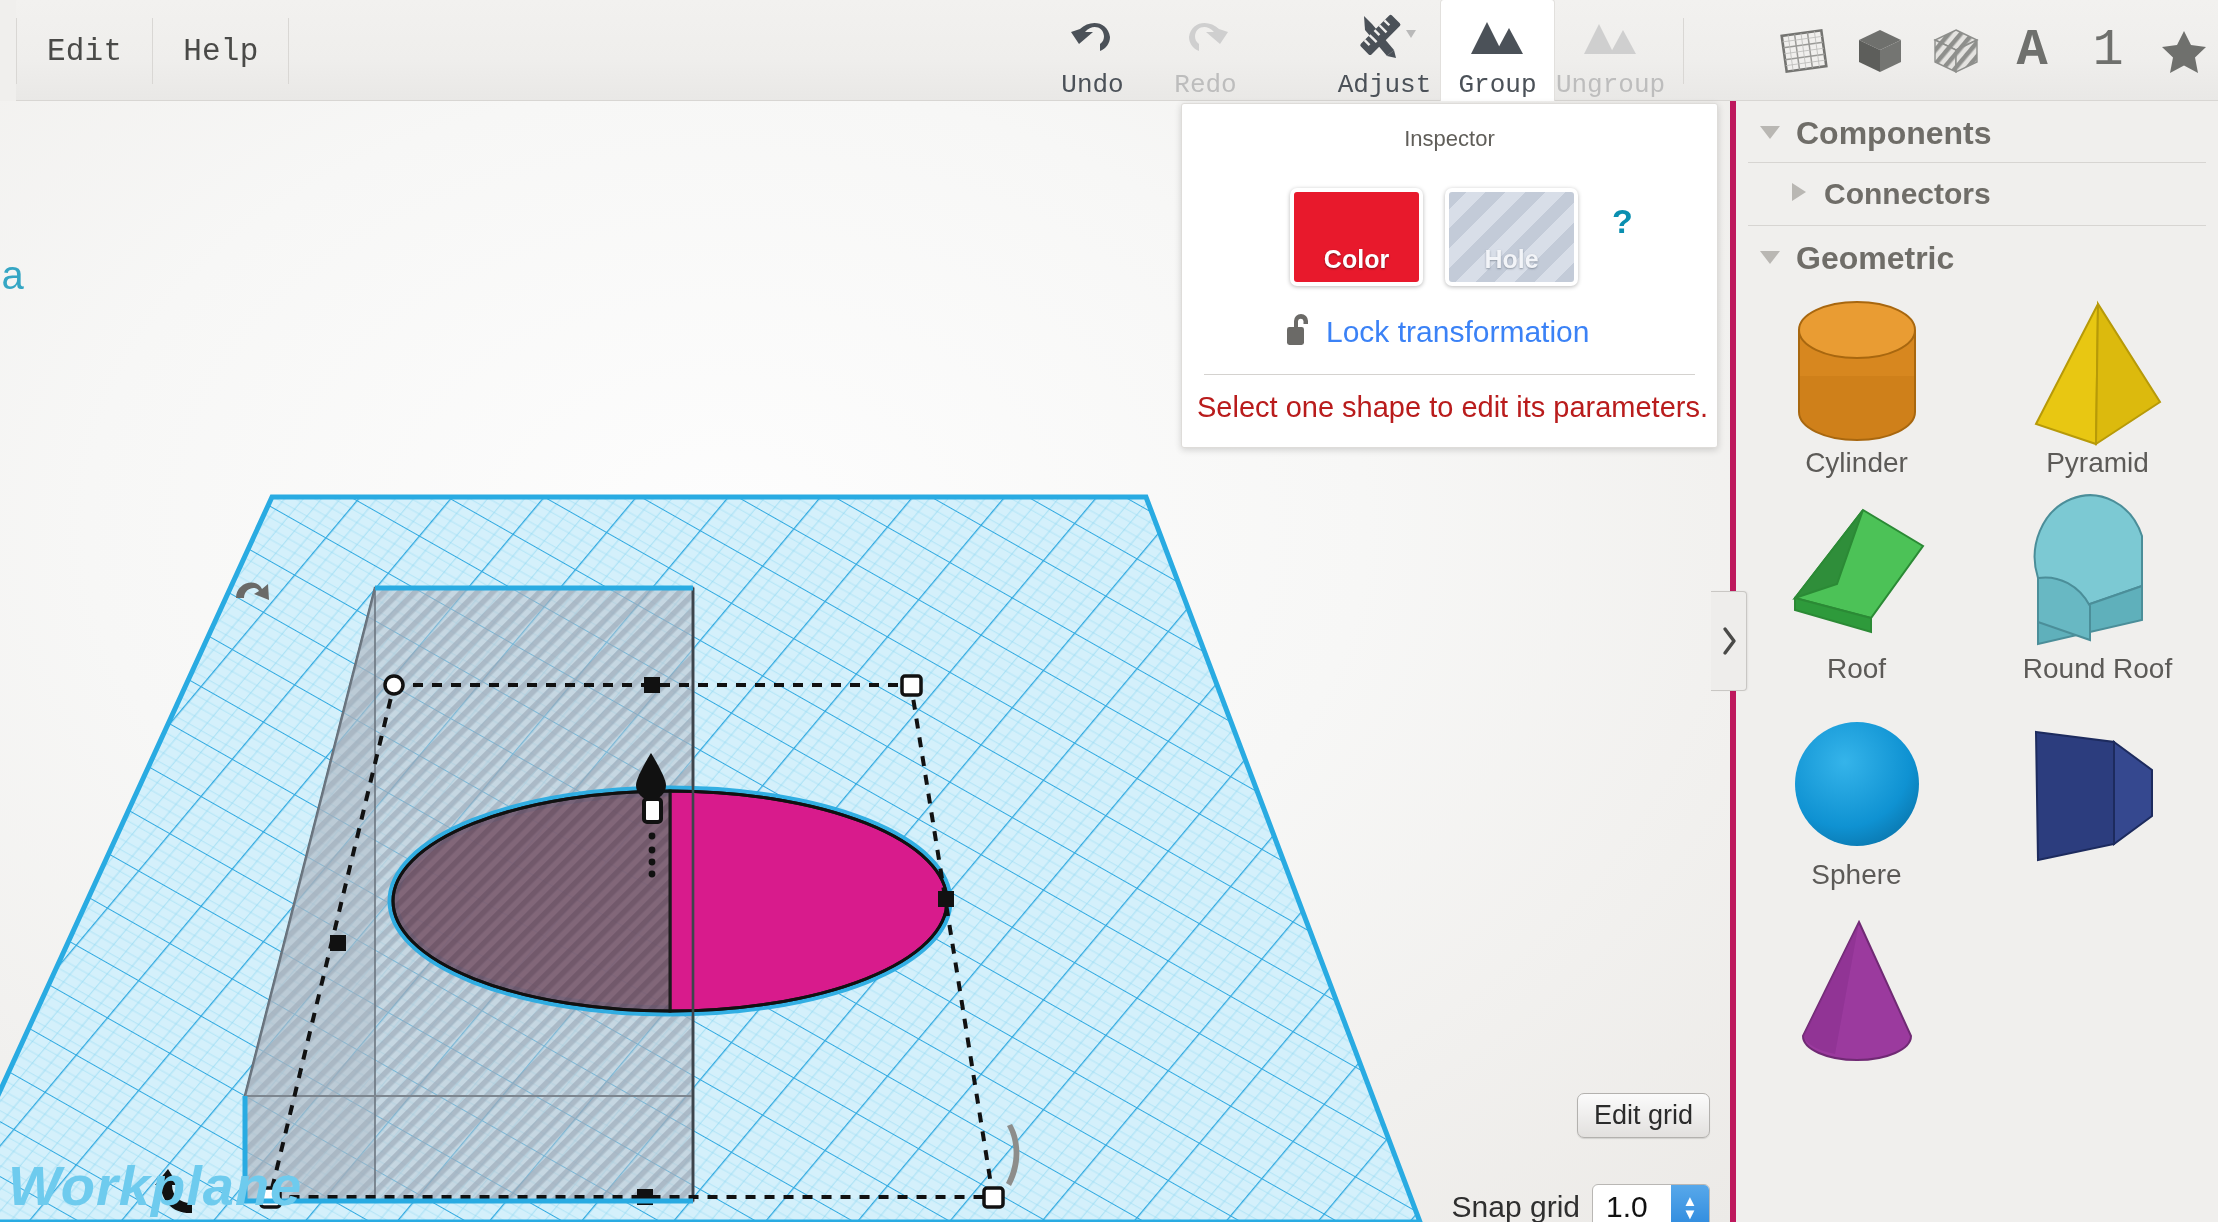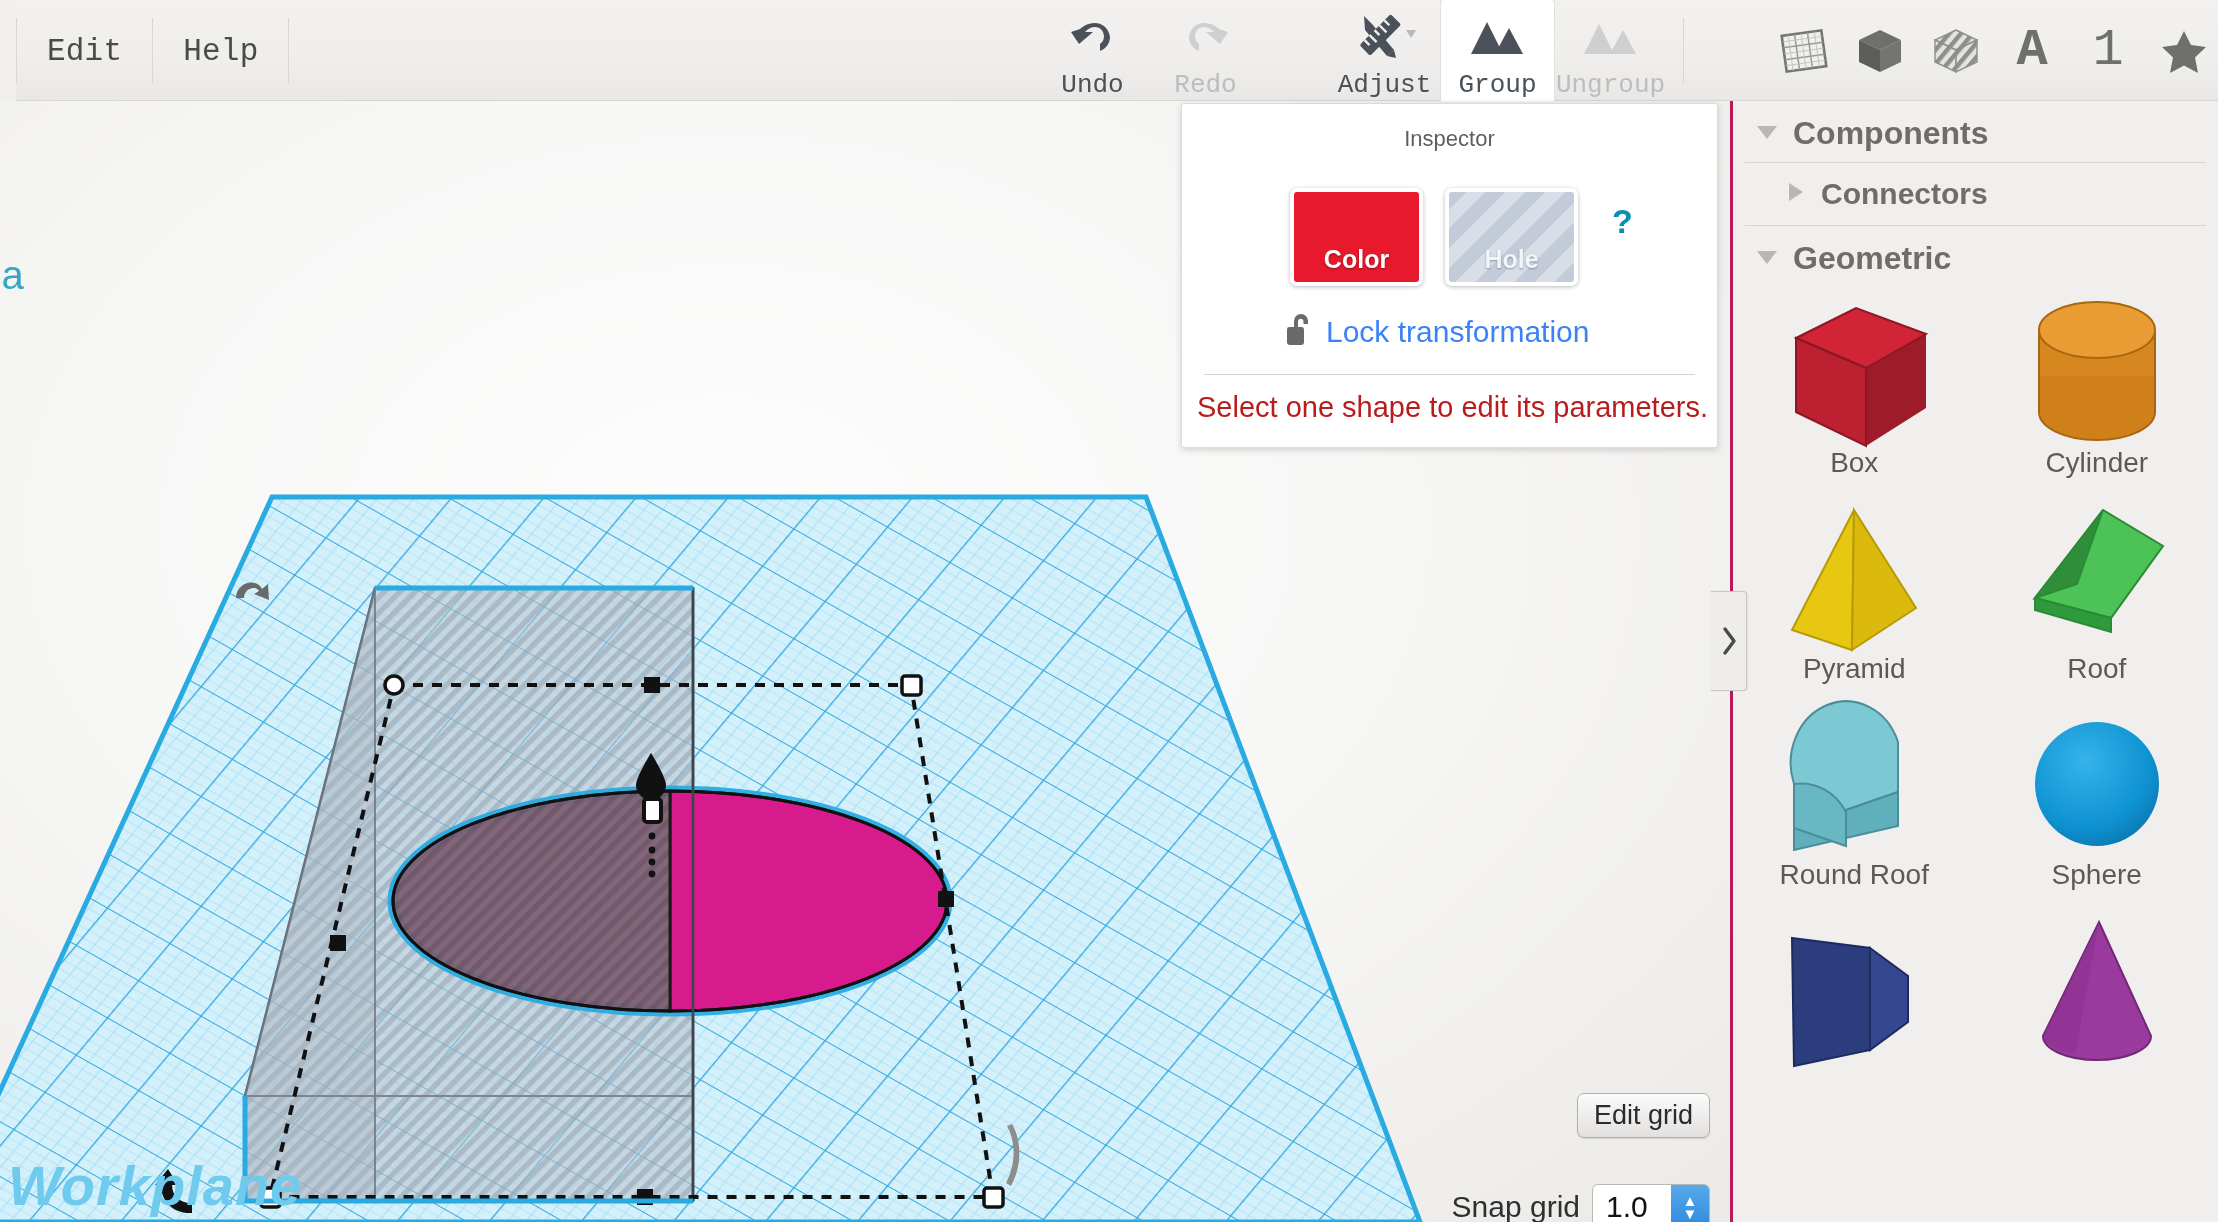--- a/index.html
+++ b/index.html
@@ -121,21 +121,21 @@
     font-size: 34px; font-weight: bold; color: #0a8fb0;
   }
   .lockrow { display: flex; align-items: center; margin-top: 26px; padding-left: 103px; }
   .lockrow .lbl { font-size: 30px; color: #3b82f6; margin-left: 11px; }
   .insp-divider { height: 1px; background: #d4d2cf; margin: 22px 22px 0 22px; }
   .insp-hint { font-size: 29px; color: #b91c1c; padding: 16px 0 0 15px; }
 
   
   .sidebar {
     position: absolute; left: 1730px; top: 101px; width: 488px; height: 1121px;
-    background: #f0efed; border-left: 3px solid #be185d; overflow: hidden;
+    background: #f0efed; border-left: 6px solid #be185d; overflow: hidden;
   }
   .sec-header { display: flex; align-items: center; padding: 14px 0 10px 22px; }
   .sec-header .tri { margin-right: 14px; }
   .sec-header .txt { font-size: 32px; font-weight: bold; color: #6f6d68; }
   .sec-line { height: 1px; background: #d7d5d2; margin: 0 12px; }
   .sub-header { display: flex; align-items: center; padding: 14px 0 14px 52px; }
   .sub-header .tri { margin-right: 14px; }
   .sub-header .txt { font-size: 30px; font-weight: bold; color: #6f6d68; }
 
   .shape-grid { display: grid; grid-template-columns: 1fr 1fr; }
@@ -481,32 +481,20 @@
       <span class="tri">
         <svg width="24" height="18" viewBox="0 0 24 18">
             <polygon points="2,3 22,3 12,16" fill="#b9b7b3"></polygon>
           </svg>
       </span>
       <span class="txt">Geometric</span>
     </div>
 
     <div class="shape-grid">
 
-      <div class="shape-cell">
-        <div class="shape-art">
-          <svg width="160" height="170" viewBox="0 0 160 170">
-            <polygon points="22,52 82,22 152,48 92,82" fill="#d22437"></polygon>
-            <polygon points="22,52 92,82 92,160 22,126" fill="#bc2031"></polygon>
-            <polygon points="152,48 92,82 92,160 152,122" fill="#9e1b2a"></polygon>
-            <polygon points="22,52 82,22 152,48 92,82" fill="none" stroke="#8c1824" stroke-width="2"></polygon>
-            <polygon points="22,52 92,82 92,160 22,126" fill="none" stroke="#8c1824" stroke-width="2"></polygon>
-          </svg>
-        </div>
-        <div class="shape-lbl">Box</div>
-      </div>
 
       <div class="shape-cell">
         <div class="shape-art">
           <svg width="160" height="170" viewBox="0 0 160 170">
             <path d="M22 44 L22 126 A58 28 0 0 0 138 126 L138 44 Z" fill="#d7871f"></path>
             <path d="M22 90 L22 126 A58 28 0 0 0 138 126 L138 90 Z" fill="#c97a16" opacity=".55"></path>
             <ellipse cx="80" cy="44" rx="58" ry="28" fill="#e99c33" stroke="#a8670f" stroke-width="2"></ellipse>
             <path d="M22 44 L22 126 A58 28 0 0 0 138 126 L138 44" fill="none" stroke="#a8670f" stroke-width="2"></path>
           </svg>
         </div>

